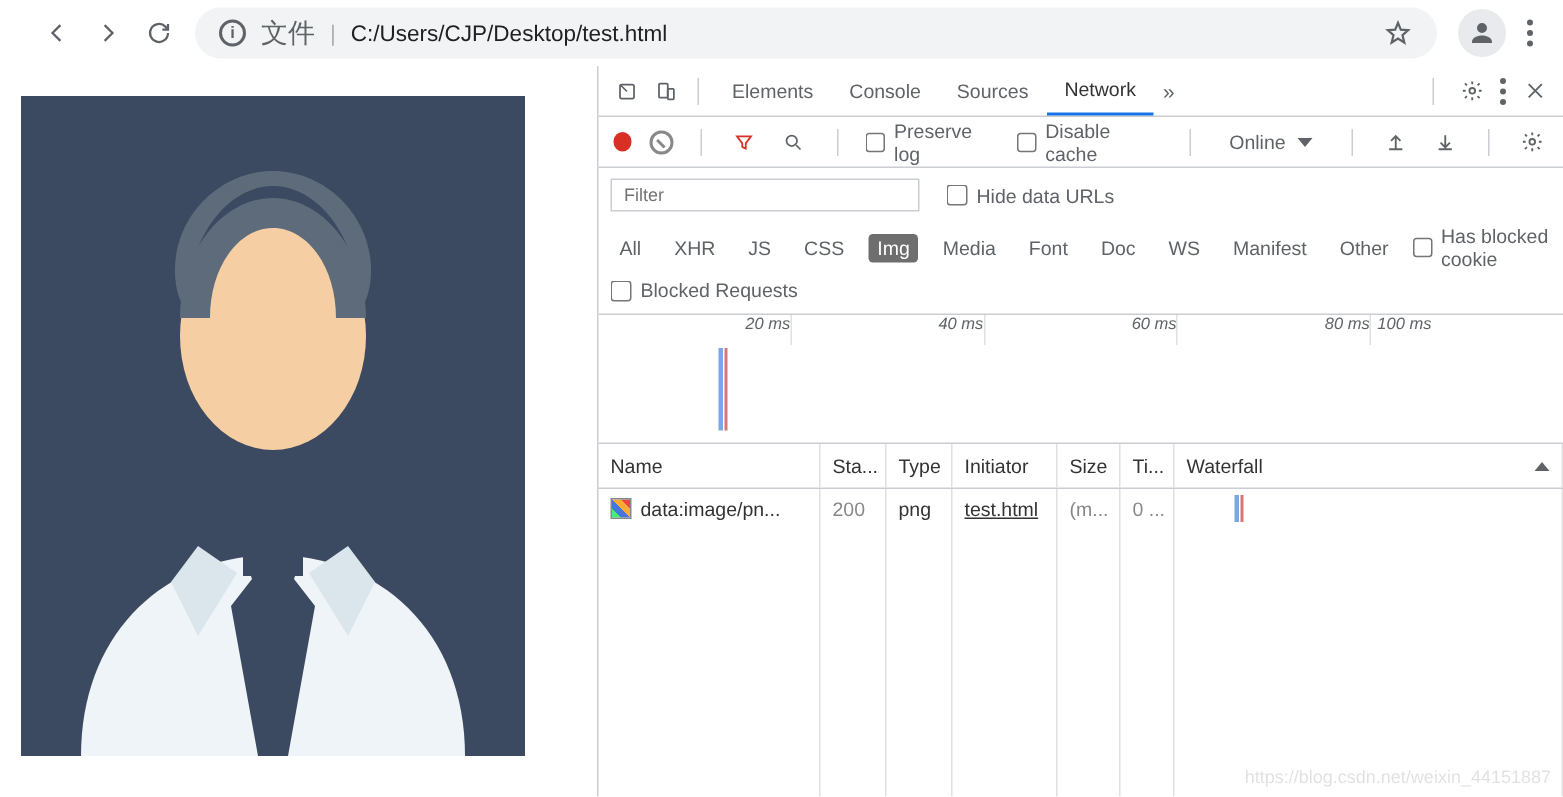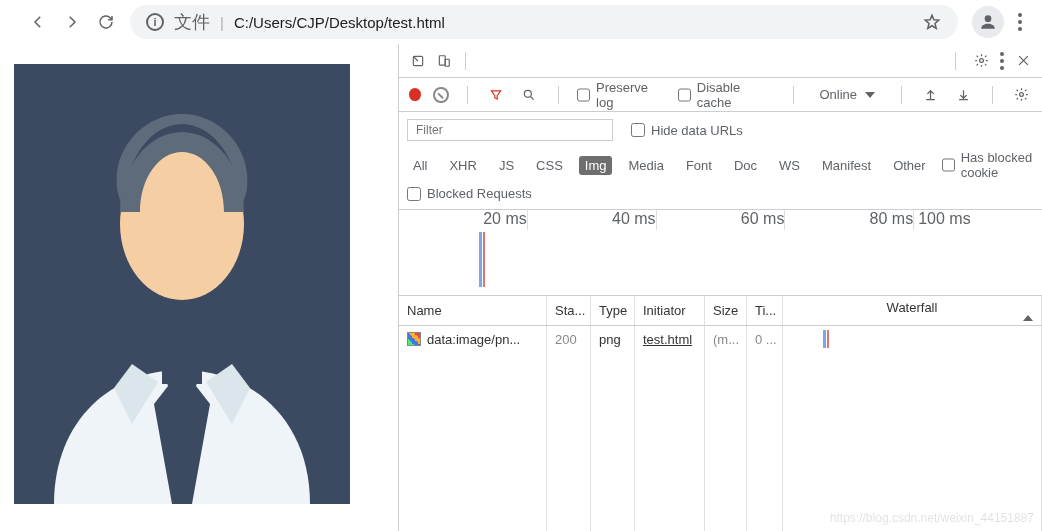--- a/index.html
+++ b/index.html
@@ -55,31 +55,31 @@
   .filterbar-top { display:flex; align-items:center; gap:18px; height:28px;}
   .filter-input { width:206px; height:22px; border:1px solid #cacdd1; padding:0 8px; font-size:12px; color:#701a75;}
   .pills { display:flex; align-items:center; gap:10px; margin-top:6px; color:#5f6368; flex-wrap:nowrap;}
   .pill { padding:2px 6px; border-radius:3px; cursor:default;}
   .pill.active { background:#6e6e6e; color:#fff; }
   .filterbar-bottom { display:flex; gap:10px; margin-top:6px;}
 
   
   .overview { height:86px; border-bottom:1px solid #cacdd1; position:relative; }
   .overview .ticks { display:flex; position:absolute; top:0; left:0; right:0; height:20px; }
-  .overview .tick { flex:1; border-left:1px solid #e0e0e0; font-size:16px; color:#5f6368; padding-left:4px;}
+  .overview .tick { flex:1; border-left:1px solid #e0e0e0; font-size:11px; color:#5f6368; padding-left:4px;font-style:italic;}
   .overview .tick:first-child { border-left:none; }
   .overview .bar { position:absolute; top:22px; left:80px; width:3px; bottom:8px; background:#7aa7e8; }
   .overview .bar2 { position:absolute; top:22px; left:84px; width:2px; bottom:8px; background:#d97777; }
 
   
   .ntable { flex:1; display:flex; flex-direction:column; }
   .nth { display:flex; height:30px; border-bottom:1px solid #cacdd1; align-items:center;}
   .nth > div, .ntr > div { padding:0 8px; display:flex; align-items:center; height:100%; border-right:1px solid #e0e0e0; overflow:hidden; white-space:nowrap;}
   .col-name { width:148px;} .col-status{width:44px;} .col-type{width:44px;} .col-init{width:70px;} .col-size{width:42px;} .col-time{width:36px;} .col-wf{flex:1; position:relative;}
-  .nth .col-wf { justify-content:center;flex-direction:column; }
+  .nth .col-wf { justify-content:space-between; }
   .nth .sort-tri { margin-left:auto; width:0;height:0;border-left:5px solid transparent;border-right:5px solid transparent;border-bottom:6px solid #5f6368;}
   .ntr { display:flex; height:26px; align-items:center; color:#333;}
   .ntr .col-status { color:#888;}
   .ntr .col-init span { text-decoration:underline; color:#333;}
   .ntr .col-size, .ntr .col-time { color:#888;}
   .ntr .col-name .res-ic { width:14px; height:14px; border:1px solid #888; margin-right:6px; display:inline-block; background:linear-gradient(45deg,#4e7 25%,#47d 25% 50%,#fa3 50% 75%,#e44 75%); }
   .wfbar { position:absolute; top:4px; left:40px; width:3px; height:18px; background:#7aa7e8;}
   .wfbar2 { position:absolute; top:4px; left:44px; width:2px; height:18px; background:#d97777;}
   .below { flex:1; display:flex; }
   .below > div { border-right:1px solid #e0e0e0; }
@@ -158,20 +158,27 @@
             <path d="M4 4l8 8"></path>
           </svg>
         </div>
       <div class="dt-ic">
           <svg viewBox="0 0 24 24">
             <rect x="4" y="3" width="10" height="16" rx="1"></rect>
             <rect x="14" y="9" width="7" height="12" rx="1"></rect>
           </svg>
         </div>
       <div class="dt-sep"></div>
+      <div class="tabbar">
+        <div class="tab">Elements</div>
+        <div class="tab">Console</div>
+        <div class="tab">Sources</div>
+        <div class="tab active">Network</div>
+        <div class="chevrons">»</div>
+      </div>
       <div class="right-controls">
         <div class="dt-sep"></div>
         <div class="dt-ic gear">
             <svg viewBox="0 0 24 24">
               <circle cx="12" cy="12" r="3"></circle>
               <path d="M12 2v3M12 19v3M4.2 4.2l2.1 2.1M17.7 17.7l2.1 2.1M2 12h3M19 12h3M4.2 19.8l2.1-2.1M17.7 6.3l2.1-2.1"></path>
             </svg>
           </div>
         <div class="kebab">
             <span></span>

